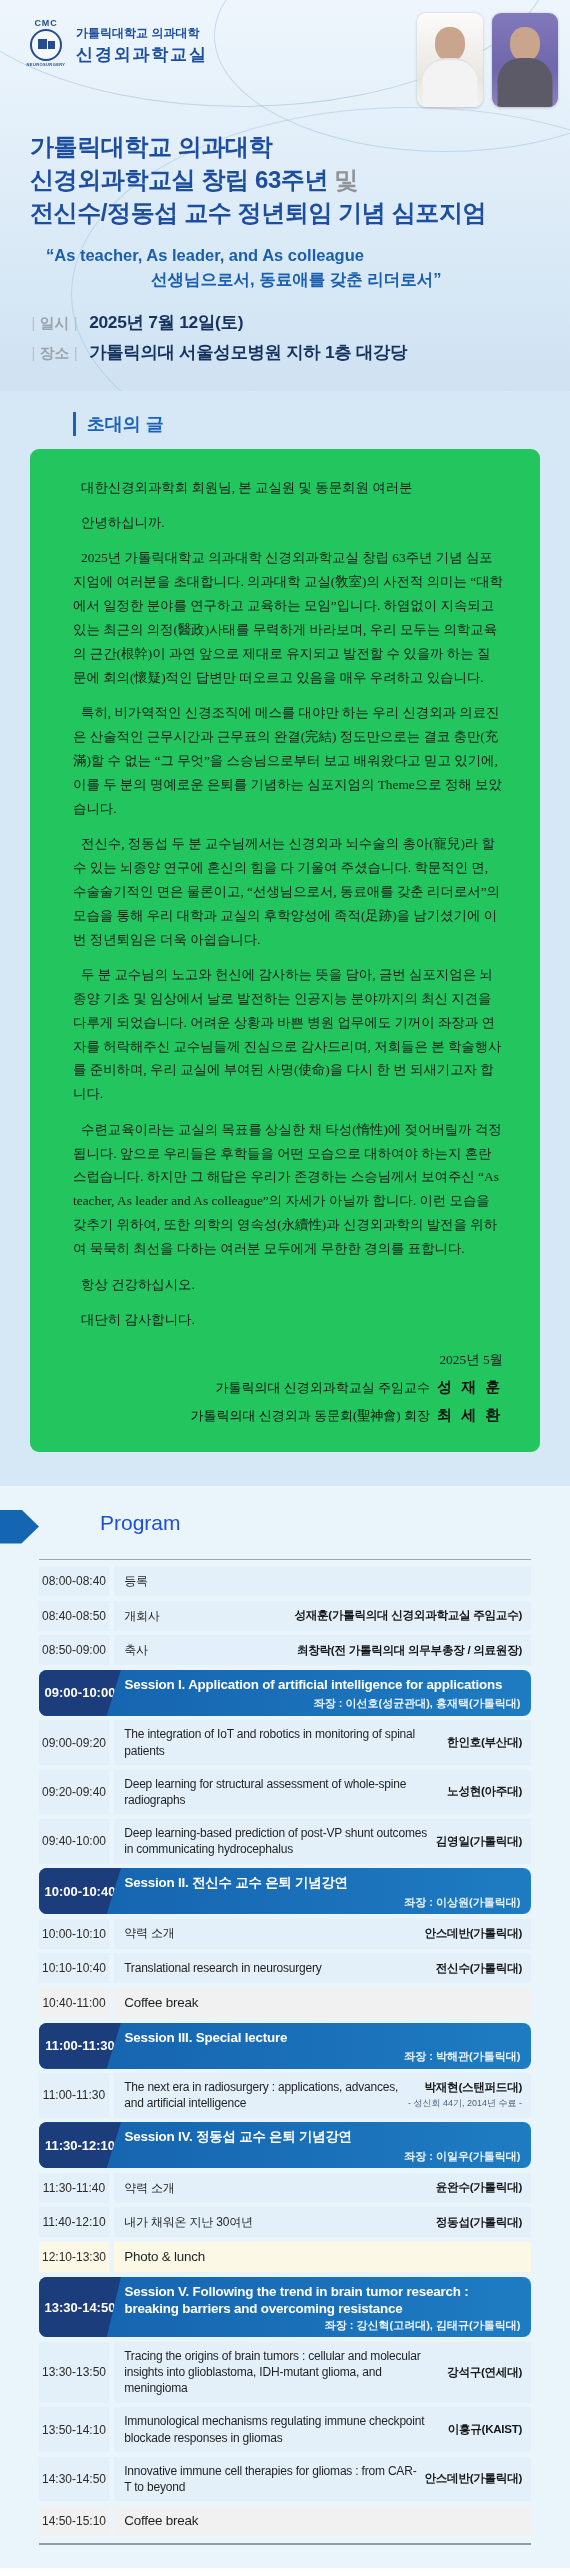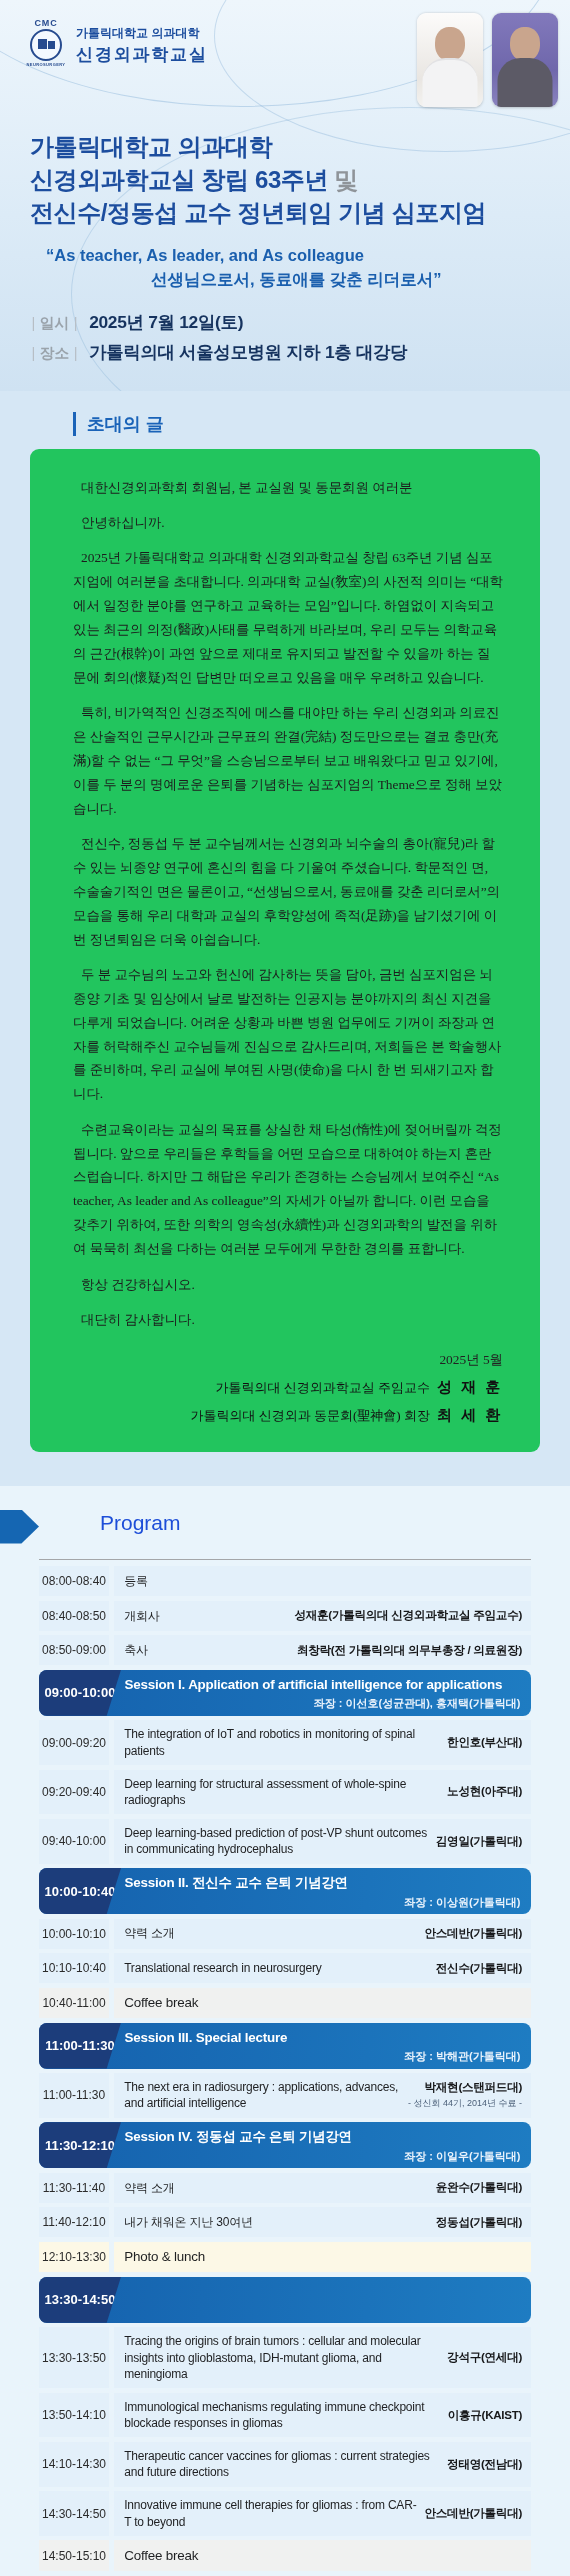--- a/index.html
+++ b/index.html
@@ -279,45 +279,41 @@
           </div>
         </div>
         <div class="prog-row is-lunch">
           <div class="c-time">12:10-13:30</div>
           <div class="c-body">
             <div class="c-title">Photo &amp; lunch</div>
           </div>
         </div>
         <div class="prog-session">
           <div class="s-time">13:30-14:50</div>
+          <div class="s-body">
+            <div class="s-title">Session V. Following the trend in brain tumor research :
+breaking barriers and overcoming resistance</div>
+            <div class="s-chairs">좌장 : 강신혁(고려대), 김태규(가톨릭대)</div>
+          </div>
         </div>
         <div class="prog-row">
           <div class="c-time">13:30-13:50</div>
           <div class="c-body">
             <div class="c-title">Tracing the origins of brain tumors : cellular and molecular insights into glioblastoma, IDH-mutant glioma, and meningioma</div>
             <div class="c-right">
               <div class="c-speaker">강석구(연세대)</div>
             </div>
           </div>
         </div>
         <div class="prog-row">
           <div class="c-time">13:50-14:10</div>
           <div class="c-body">
             <div class="c-title">Immunological mechanisms regulating immune checkpoint blockade responses in gliomas</div>
             <div class="c-right">
               <div class="c-speaker">이흥규(KAIST)</div>
-            </div>
-          </div>
-        </div>
-        <div class="prog-row">
-          <div class="c-time">14:10-14:30</div>
-          <div class="c-body">
-            <div class="c-title">Therapeutic cancer vaccines for gliomas : current strategies and future directions</div>
-            <div class="c-right">
-              <div class="c-speaker">정태영(전남대)</div>
             </div>
           </div>
         </div>
         <div class="prog-row">
           <div class="c-time">14:30-14:50</div>
           <div class="c-body">
             <div class="c-title">Innovative immune cell therapies for gliomas : from CAR-T to beyond</div>
             <div class="c-right">
               <div class="c-speaker">안스데반(가톨릭대)</div>
             </div>

